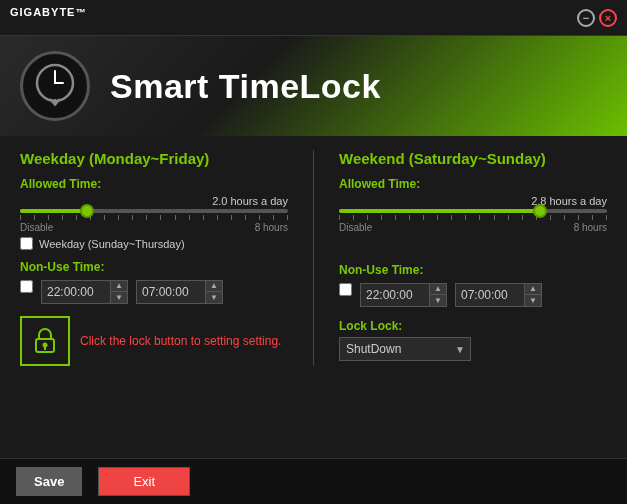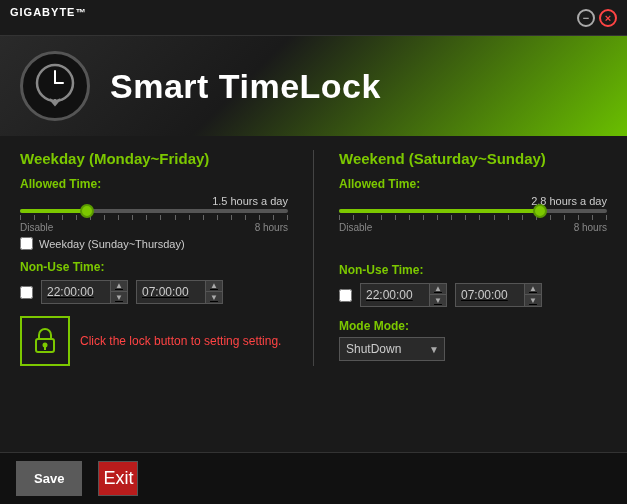--- a/index.html
+++ b/index.html
@@ -184,23 +184,22 @@
     
     .nonuse-label {
       color: #7cc800;
       font-size: 12px;
       font-weight: bold;
       margin-top: 10px;
       margin-bottom: 6px;
     }
     .time-row {
       display: flex;
-      align-items: center;
+      align-items: flex-start;
       gap: 8px;
-      text-decoration: underline;
     }
     .time-input-group {
       display: flex;
       align-items: center;
       border: 1px solid #555;
       background: #2a2a2a;
     }
     .time-input {
       background: #2a2a2a;
       border: none;
@@ -260,21 +259,21 @@
     .lock-mode-section {
       margin-top: 12px;
     }
     .lock-mode-label {
       color: #7cc800;
       font-size: 12px;
       font-weight: bold;
       margin-bottom: 4px;
     }
     .lock-mode-select {
-      width: 106px;
+      width: 132px;
       background: #2a2a2a;
       color: #ccc;
       border: 1px solid #555;
       padding: 4px 6px;
       font-size: 12px;
       outline: none;
       cursor: pointer;
       appearance: none;
       -webkit-appearance: none;
       padding-right: 24px;
@@ -310,25 +309,25 @@
     .btn-save {
       background: #5a5a5a;
       color: white;
       border: none;
       padding: 6px 18px;
       font-size: 13px;
       cursor: pointer;
       font-weight: bold;
     }
     .btn-exit {
-      background: #b91c1c;
+      background: #ef4444;
       color: white;
       border: 1px solid #555;
-      padding: 6px 4px;
-      font-size: 18px;
+      padding: 6px 34px;
+      font-size: 13px;
       cursor: pointer;
     }
   </style>
 </head>
 <body>
 
 <div class="title-bar">
   <div class="title-bar-brand">
     <span>GIGABYTE</span><span style="font-size:10px;vertical-align:super;">™</span>
   </div>
@@ -349,21 +348,21 @@
     </svg>
   </div>
   <div class="header-title">Smart TimeLock</div>
 </div>
 
 <div class="main-content">
 
   <div class="section">
     <div class="section-title">Weekday (Monday~Friday)</div>
     <div class="allowed-time-label">Allowed Time:</div>
-    <div class="hours-display">1.5 hours a day</div>
+    <div class="hours-display">2.0 hours a day</div>
 
     <div class="slider-container">
       <div class="slider-track">
         <div class="slider-fill" style="width:25%"></div>
         <div class="slider-thumb" style="left:calc(25% - 7px)"></div>
       </div>
     </div>
     <div class="tick-marks">
       <div class="tick"></div>
         <div class="tick"></div>
@@ -483,21 +482,21 @@
       <div class="time-input-group">
         <input class="time-input" type="text" value="07:00:00" style="">
         <div class="time-spinners">
           <button class="spinner-btn">▲</button>
           <button class="spinner-btn">▼</button>
         </div>
       </div>
     </div>
 
     <div class="lock-mode-section">
-      <div class="lock-mode-label">Mode Mode:</div>
+      <div class="lock-mode-label">Lock Lock:</div>
       <div class="select-wrapper">
         <select class="lock-mode-select">
           <option value="ShutDown" selected="">ShutDown</option>
           <option value="Log Off">Log Off</option>
           <option value="Sleep">Sleep</option>
           <option value="Hibernate">Hibernate</option>
         </select>
       </div>
     </div>
   </div>

